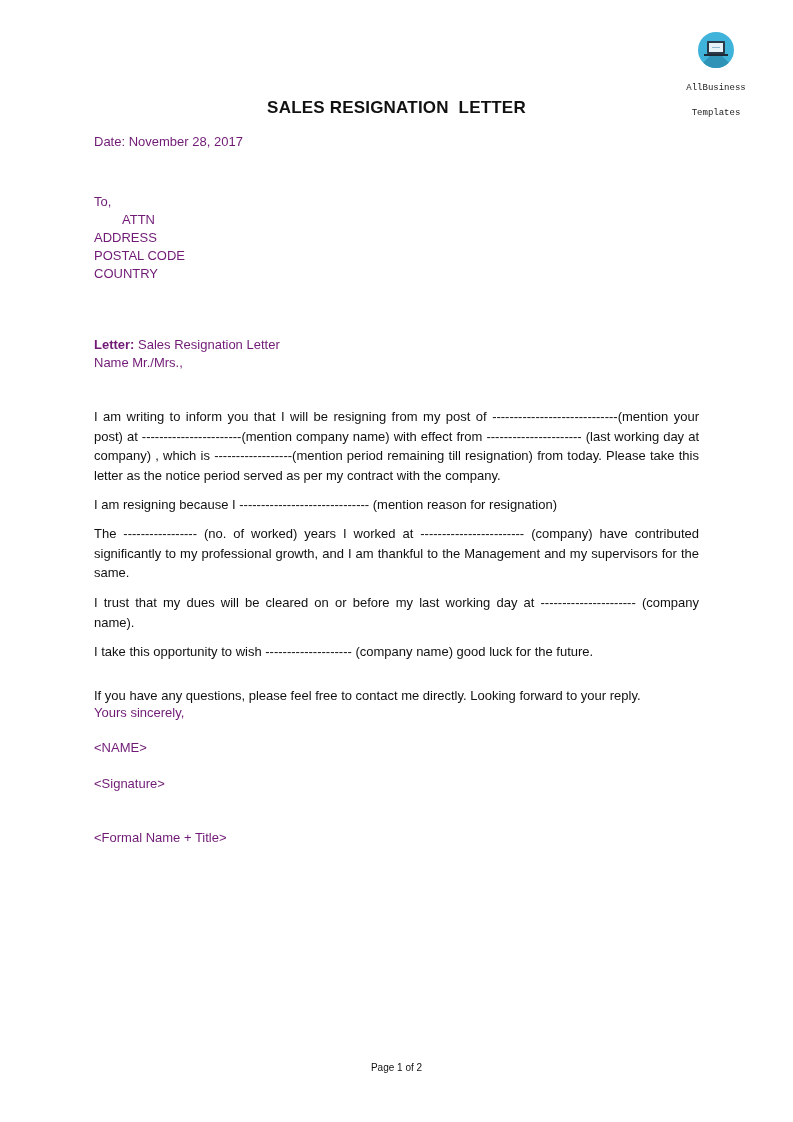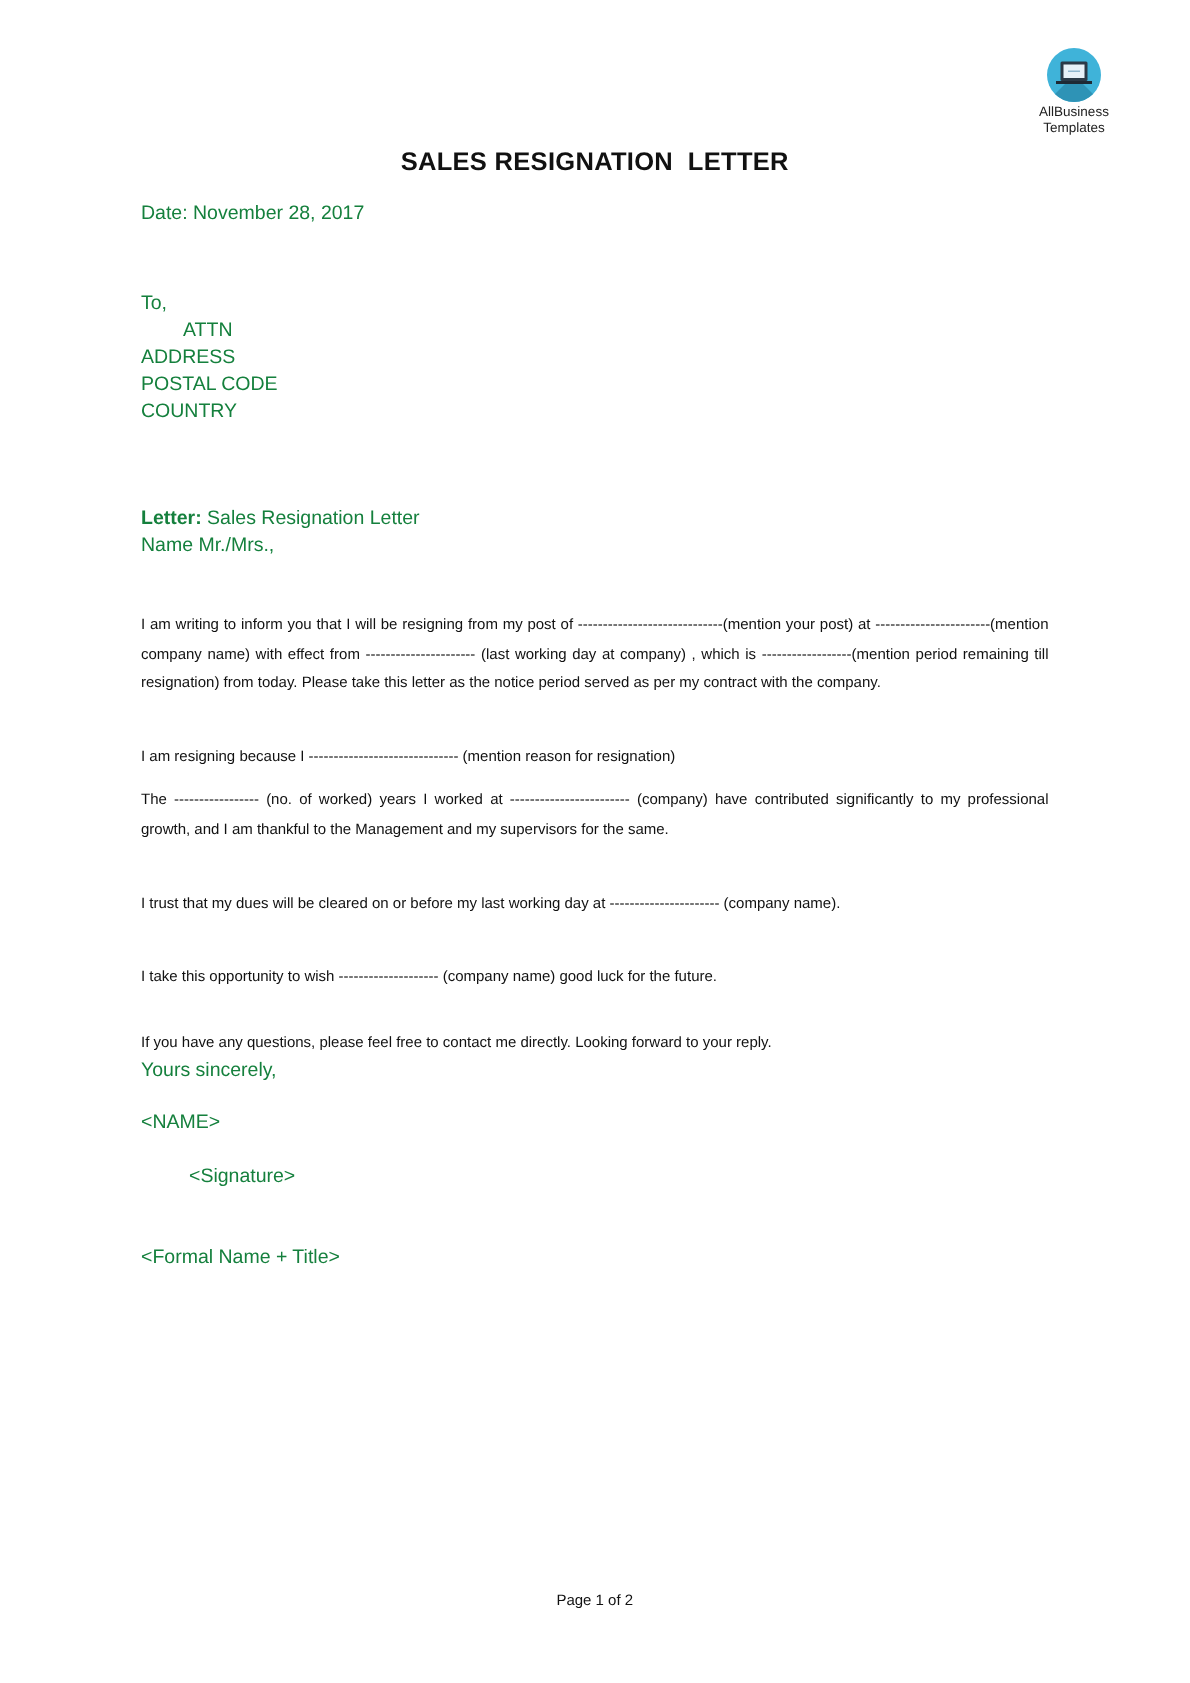--- a/index.html
+++ b/index.html
@@ -8,25 +8,25 @@
   .logo { position: absolute; left: 686px; top: 32px; width: 60px; text-align: center; }
   .logo-circle { width: 36px; height: 36px; border-radius: 50%; background: #3fb3d9;
                  margin: 0 auto; position: relative; overflow: hidden; }
   .logo-circle .shadow { position: absolute; left: 18px; top: 18px; width: 30px; height: 30px;
                  background: #2e93b6; transform: rotate(45deg); transform-origin: 0 0; }
   .laptop-screen { position: absolute; left: 9px; top: 9px; width: 18px; height: 13px;
                    background: #2b3a48; border-radius: 1px; }
   .laptop-screen .inner { position: absolute; left: 2px; top: 2px; width: 14px; height: 9px; background: #e7f1f8; }
   .laptop-screen .inner .bar { position: absolute; left: 3px; top: 4px; width: 8px; height: 1px; background: #8fb7cf; }
   .laptop-base { position: absolute; left: 6px; top: 22px; width: 24px; height: 2px; background: #1e2a35; }
-  .logo-text { font-size: 9px; line-height: 10px; color: #222; margin-top: 1px; }
+  .logo-text { font-size: 9px; line-height: 10px; color: #222; margin-top: 15px; font-family: Liberation Mono, monospace; }
   .title { position: absolute; left: 0; width: 793px; top: 98px; text-align: center;
            font-weight: bold; font-size: 17px; letter-spacing: 0.2px; color: #111; }
-  .txt { position: absolute; left: 94px; font-size: 13px; line-height: 18px; color: #15803d; }
-  .para { position: absolute; left: 94px; width: 605px; font-size: 10px; line-height: 19.5px;
+  .txt { position: absolute; left: 94px; font-size: 13px; line-height: 18px; color: #701a75; }
+  .para { position: absolute; left: 94px; width: 605px; font-size: 13px; line-height: 19.5px;
           text-align: justify; color: #111; }
   .footer { position: absolute; left: 0; width: 793px; top: 1062px; text-align: center; font-size: 10px; color: #111; }
   b { font-weight: bold; }
 </style>
 </head>
 <body>
 
 <div class="logo">
   <div class="logo-circle">
     <div class="shadow"></div>
@@ -58,16 +58,16 @@
 
 <div class="para" style="top:407px;">I am writing to inform you that I will be resigning from my post of -----------------------------(mention your post) at  -----------------------(mention company name) with effect from ---------------------- (last working day at company) , which is ------------------(mention period remaining till resignation)   from today. Please take this letter as the notice period served as per my contract with the company.</div>
 <div class="para" style="top:495px;">I am resigning because I ------------------------------ (mention reason for resignation)</div>
 <div class="para" style="top:524px;">The ----------------- (no. of worked) years I worked at ------------------------ (company) have contributed significantly to my professional growth, and I am thankful to the Management and my supervisors for the same.</div>
 <div class="para" style="top:593px;">I trust that my dues will be cleared on or before my last working day at ---------------------- (company name).</div>
 <div class="para" style="top:642px;">I take this opportunity to wish -------------------- (company name) good luck for the future.</div>
 <div class="para" style="top:672px;margin-top:14px;">If you have any questions, please feel free to contact me directly. Looking forward to your reply.</div>
 
 <div class="txt" style="top:704px;">Yours sincerely,</div>
 <div class="txt" style="top:739px;">&lt;NAME&gt;</div>
-<div class="txt" style="top:775px;margin-left:32px;">&lt;Signature&gt;</div>
+<div class="txt" style="top:775px;">&lt;Signature&gt;</div>
 <div class="txt" style="top:829px;">&lt;Formal Name + Title&gt;</div>
 
 <div class="footer">Page 1 of 2</div>
 
 </body></html>

